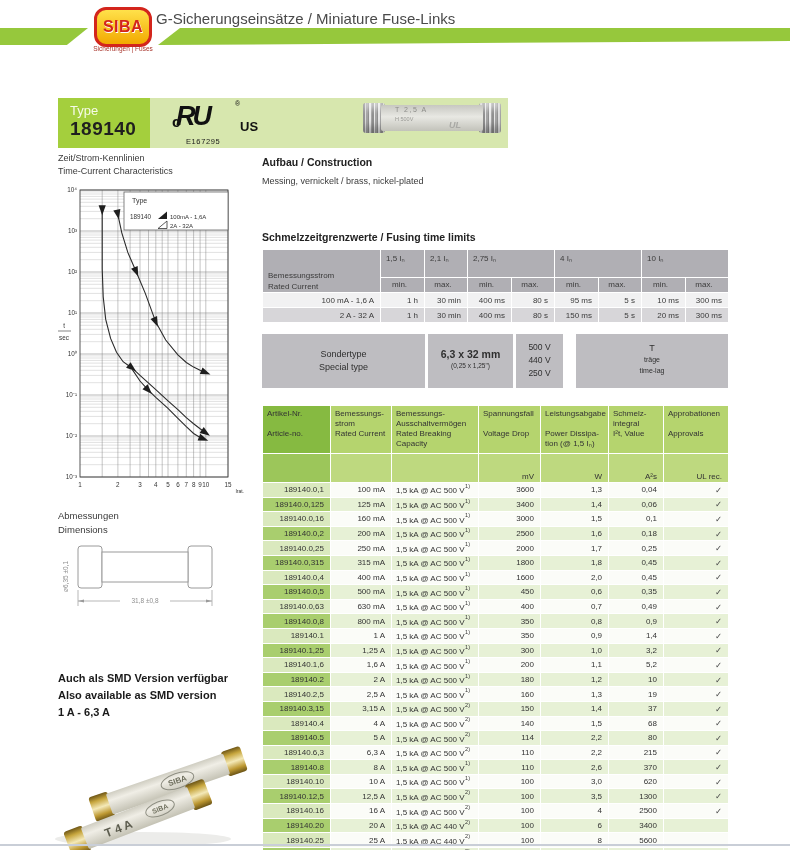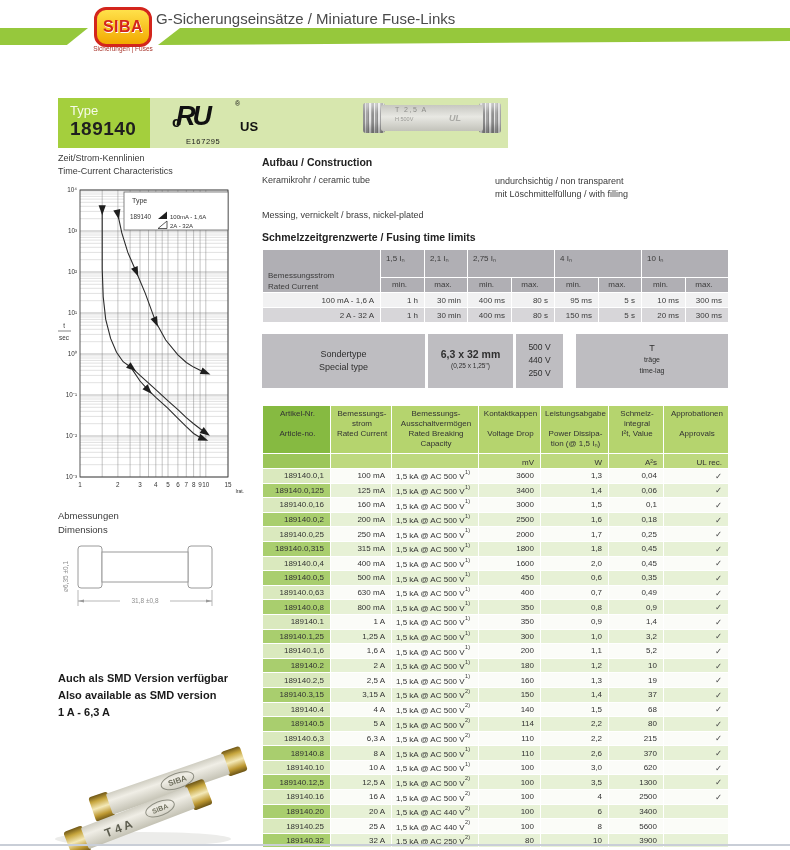--- a/index.html
+++ b/index.html
@@ -30,21 +30,21 @@
   .ul-file{position:absolute;left:14px;top:37px;font-size:7.5px;letter-spacing:.6px;color:#1a1a1a}
   .fuse-photo{left:363px;top:103px;width:138px;height:30px}
   .fp-body{position:absolute;left:18px;top:2px;width:102px;height:26px;border-radius:2px;
            background:linear-gradient(180deg,#c7c7c1,#e8e8e3 45%,#c2c2ba)}
   .fp-cap{position:absolute;top:0;width:22px;height:30px;border-radius:3px;
           background:repeating-linear-gradient(90deg,#8f8f8f 0 1.5px,#e8e8e8 1.5px 3px,#a5a5a5 3px 4.5px);
           box-shadow:inset 0 -7px 7px rgba(0,0,0,.25),inset 0 6px 6px rgba(255,255,255,.5)}
   .fp-cap.l{left:0}.fp-cap.r{left:116px}
   .fp-t1{position:absolute;left:32px;top:3px;font-size:7px;color:#8d8d89;letter-spacing:1.5px}
   .fp-t2{position:absolute;left:32px;top:13px;font-size:5.5px;color:#9a9a96}
-  .fp-ul{position:absolute;left:86px;top:10px;font-size:9px;font-weight:900;font-style:italic;color:#a9a9a5}
+  .fp-ul{position:absolute;left:86px;top:17px;font-size:9px;font-weight:900;font-style:italic;color:#a9a9a5}
 
   
   .small-heading{font-size:9px;color:#3a3a3a}
   .section-heading{font-weight:bold;font-size:10.5px;color:#222}
   .smd-note{font-weight:bold;font-size:11px;color:#1a1a1a;line-height:17px}
 
   
   #construction{left:262px;top:156px;width:474px}
   #construction-rows{margin-top:7px}
   .c-row{display:flex;margin-bottom:8px;font-size:9px;color:#3a3a3a}
@@ -69,25 +69,25 @@
   .sp2 .b{font-size:10.5px;font-weight:bold;line-height:13px}
   .sp2 .s{font-size:6.5px;line-height:9px}
   .sp3{left:516px;top:334px;width:47px;padding-top:7px;font-size:8.5px;line-height:13px}
   .sp4{left:576px;top:334px;width:152px;padding-top:9px;font-size:7px;line-height:11px}
   .sp4 .t{font-size:9px}
 
   
   #parts-table{left:262px;top:405px;width:466px}
   #parts-table table{border-collapse:collapse;table-layout:fixed;width:466px;font-size:8px;color:#333}
   #parts-table th,#parts-table td{border:1px solid #fff;white-space:nowrap;overflow:hidden}
-  #parts-table .ph th{background:#B5D46E;vertical-align:top;text-align:center;font-weight:normal;
+  #parts-table .ph th{background:#B5D46E;vertical-align:top;text-align:left;font-weight:normal;
                       padding:3px 2px 2px 4px;height:42px}
   #parts-table .ph th.dk{background:#86BA41}
   .hl{line-height:10px;height:10px}
-  #parts-table .pu td{background:#BED97F;text-align:right;padding:2px 6px 0 0;height:12px}
+  #parts-table .pu td{background:#BED97F;text-align:right;padding:16px 6px 0 0;height:12px}
   #parts-table .pu td.u0{background:#9CC65A}
   #parts-table .dr td{height:13.6px;padding:0 6px 0 0;text-align:right;background:#FBFCF8}
   #parts-table .dr td.art{background:#DAE9BE}
   #parts-table .dr.alt td{background:#E7F1D6}
   #parts-table .dr.alt td.art{background:#A9CE6E}
   #parts-table td.brk{text-align:left;padding:0 0 0 4px}
   #parts-table td.brk sup{font-size:5.5px;position:relative;top:-1.5px;margin-left:.5px}
   #parts-table td.chk{color:#4a4a4a;font-size:8.5px}
 
   .footer-line{left:0;top:844px;width:790px;height:2px;background:#C9CED7}
@@ -308,27 +308,20 @@
         <text x="24" y="1.6" text-anchor="middle" font-size="7" font-weight="bold" fill="#70705f">SIBA</text>
         <text x="-22" y="7" text-anchor="middle" font-size="12" font-weight="bold" fill="#5c5c4e">T 4 A</text>
       </g>
     </svg>
   </div>
 
   <div class="abs" id="construction">
     <div class="section-heading">Aufbau / Construction</div>
     <div id="construction-rows">
         <div class="c-row">
-          <span class="c-label">Keramikrohr / ceramic tube</span>
-          <div class="c-vals">
-            <div>undurchsichtig / non transparent</div>
-            <div>mit Löschmittelfüllung / with filling</div>
-          </div>
-        </div>
-        <div class="c-row">
           <div class="c-vals">
             <div>Messing, vernickelt / brass, nickel-plated</div>
           </div>
         </div>
       </div>
   </div>
 
   <div class="abs section-heading" style="left:262px;top:231px">Schmelzzeitgrenzwerte / Fusing time limits</div>
   <div class="abs" id="fusing-table">
       <table>
@@ -433,21 +426,21 @@
               <div class="hl">strom</div>
               <div class="hl">Rated Current</div>
             </th>
             <th class="">
               <div class="hl">Bemessungs-</div>
               <div class="hl">Ausschaltvermögen</div>
               <div class="hl">Rated Breaking</div>
               <div class="hl">Capacity</div>
             </th>
             <th class="">
-              <div class="hl">Kontaktkappen</div>
+              <div class="hl">Spannungsfall</div>
               <div class="hl">&nbsp;</div>
               <div class="hl">Voltage Drop</div>
             </th>
             <th class="">
               <div class="hl">Leistungsabgabe</div>
               <div class="hl">&nbsp;</div>
               <div class="hl">Power Dissipa-</div>
               <div class="hl">tion (@ 1,5 Iₙ)</div>
             </th>
             <th class="">

